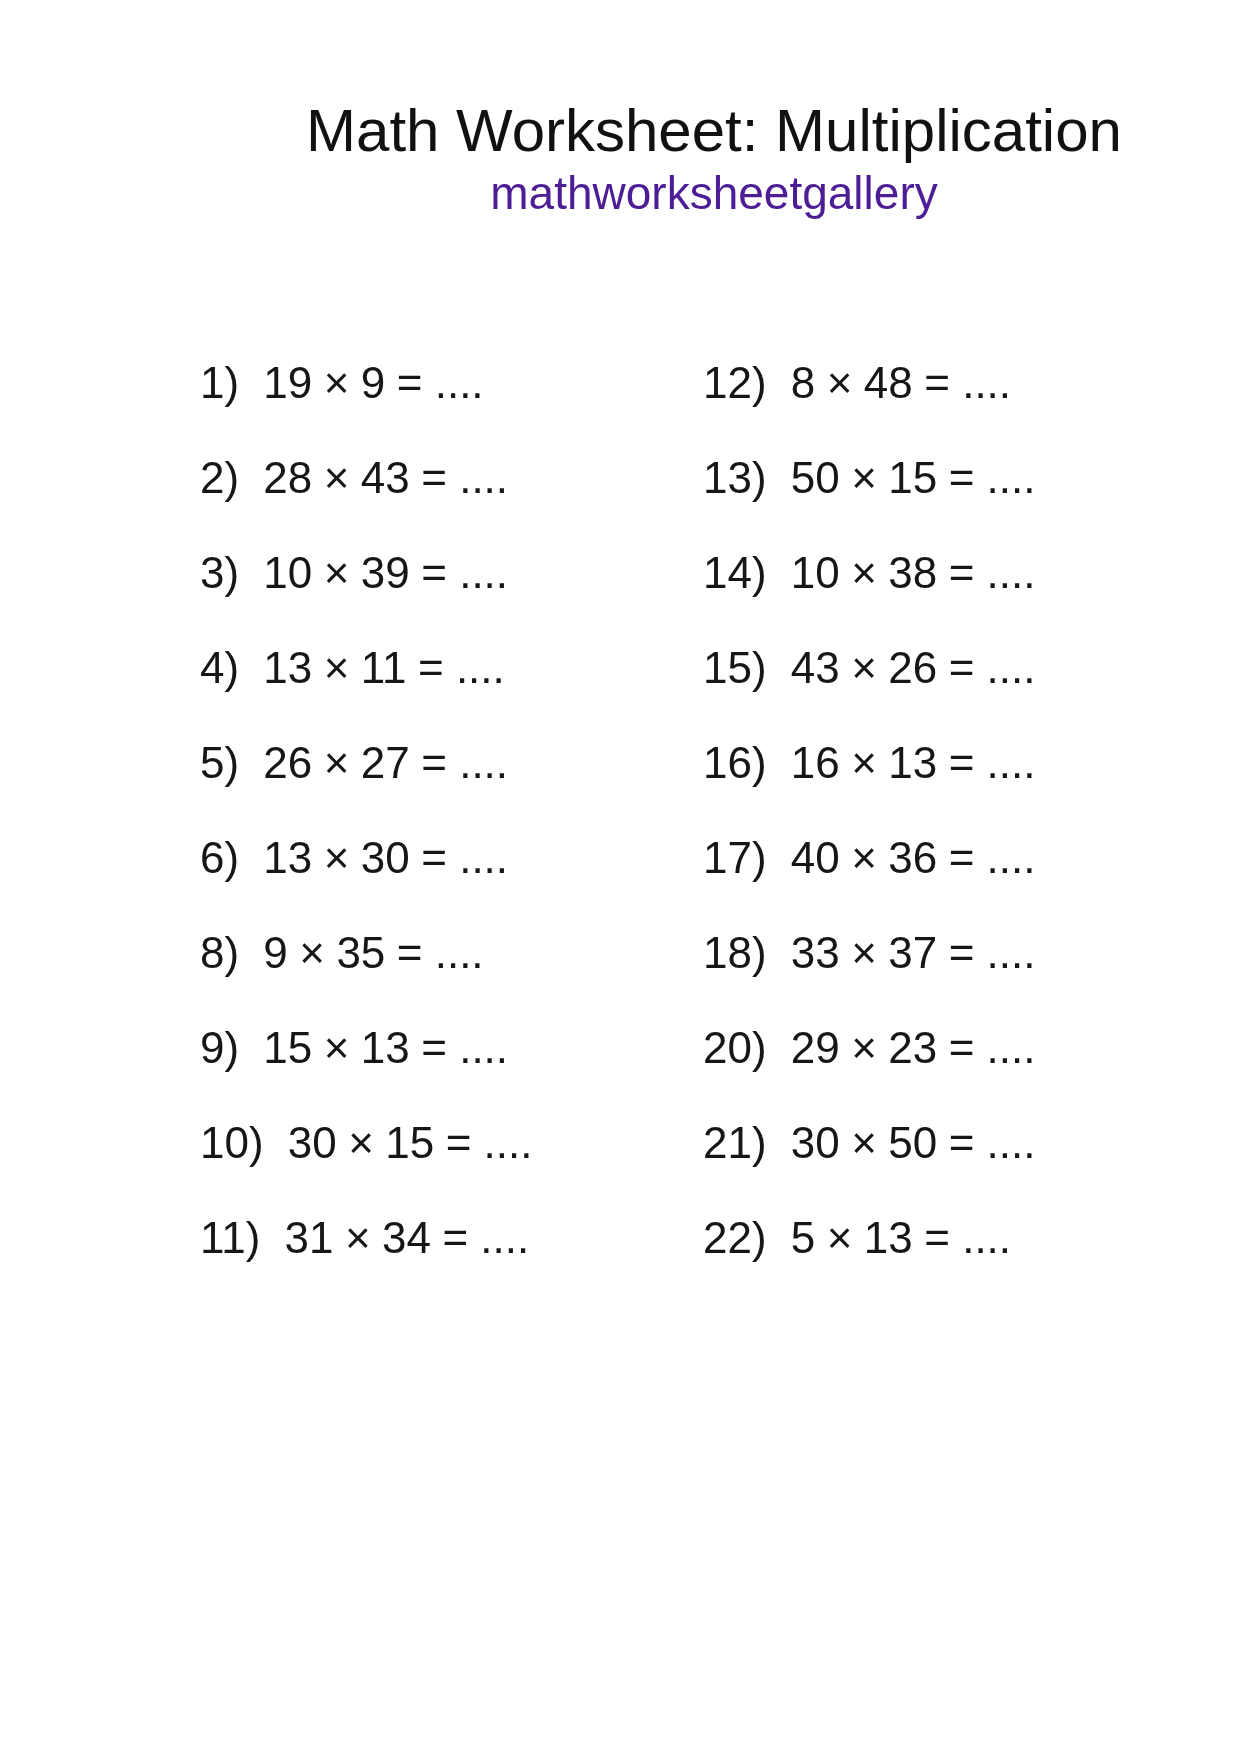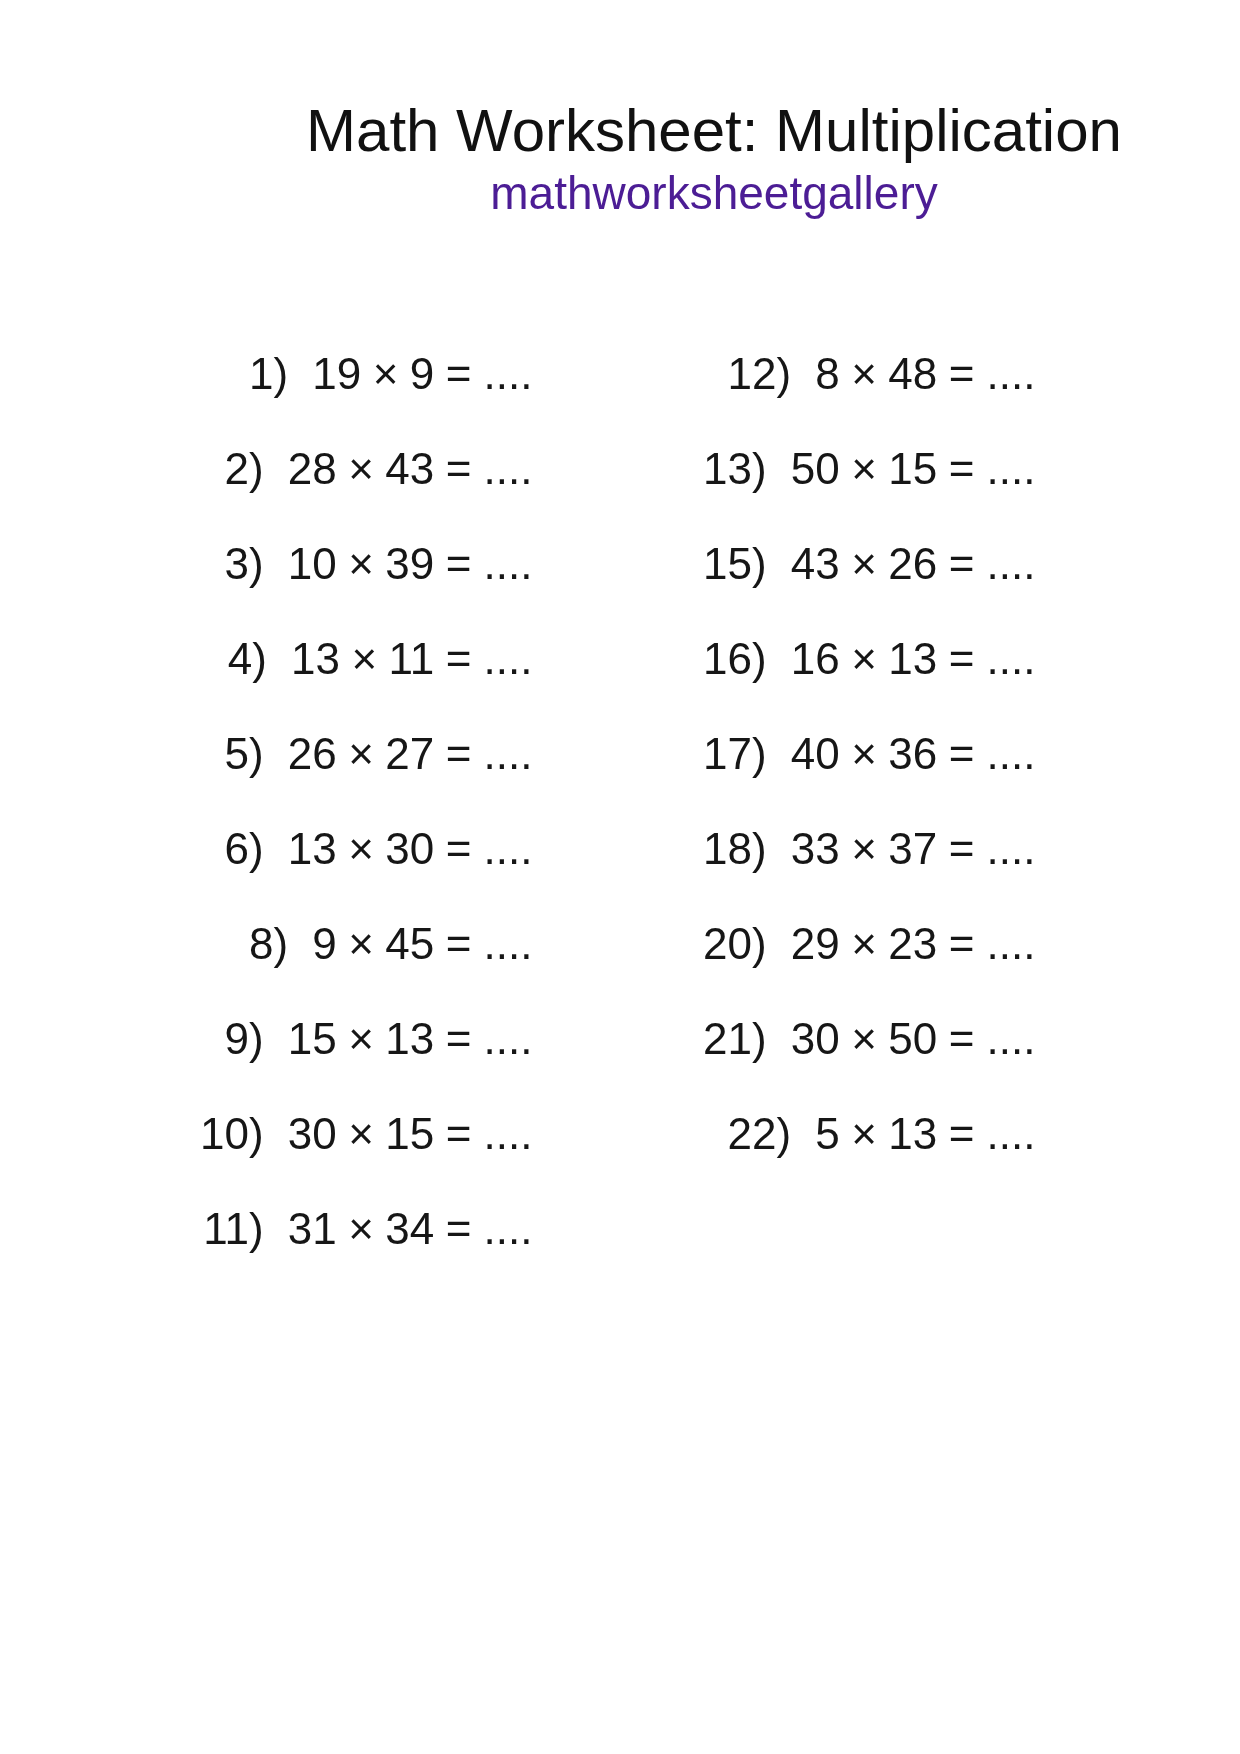--- a/index.html
+++ b/index.html
@@ -36,22 +36,21 @@
   .subtitle {
     margin: 2px 0 0 0;
     font-size: 46px;
     font-weight: 400;
     line-height: 1.15;
     color: #4c1d95;
     white-space: nowrap;
   }
   .problems-col {
     position: absolute;
-    top: 352px;
-    text-align: right;
+    top: 361px;
   }
   .col-left  { left: 200px; }
   .col-right { left: 703px; }
   .problem-row {
     font-size: 44px;
     line-height: 44px;
     color: #161616;
     margin-bottom: 51px;
     white-space: nowrap;
   }
@@ -69,29 +68,30 @@
     <div class="subtitle">mathworksheetgallery</div>
   </div>
 
   <div class="problems-col col-left">
     <div class="problem-row"><span class="pnum">1)</span><span class="pa">19</span><span class="ptimes">×</span><span class="pb">9</span><span class="pblank">= ....</span></div>
     <div class="problem-row"><span class="pnum">2)</span><span class="pa">28</span><span class="ptimes">×</span><span class="pb">43</span><span class="pblank">= ....</span></div>
     <div class="problem-row"><span class="pnum">3)</span><span class="pa">10</span><span class="ptimes">×</span><span class="pb">39</span><span class="pblank">= ....</span></div>
     <div class="problem-row"><span class="pnum">4)</span><span class="pa">13</span><span class="ptimes">×</span><span class="pb">11</span><span class="pblank">= ....</span></div>
     <div class="problem-row"><span class="pnum">5)</span><span class="pa">26</span><span class="ptimes">×</span><span class="pb">27</span><span class="pblank">= ....</span></div>
     <div class="problem-row"><span class="pnum">6)</span><span class="pa">13</span><span class="ptimes">×</span><span class="pb">30</span><span class="pblank">= ....</span></div>
-    <div class="problem-row"><span class="pnum">8)</span><span class="pa">9</span><span class="ptimes">×</span><span class="pb">45</span><span class="pblank">= ....</span></div>
+    <div class="problem-row"><span class="pnum">8)</span><span class="pa">9</span><span class="ptimes">×</span><span class="pb">35</span><span class="pblank">= ....</span></div>
     <div class="problem-row"><span class="pnum">9)</span><span class="pa">15</span><span class="ptimes">×</span><span class="pb">13</span><span class="pblank">= ....</span></div>
     <div class="problem-row"><span class="pnum">10)</span><span class="pa">30</span><span class="ptimes">×</span><span class="pb">15</span><span class="pblank">= ....</span></div>
     <div class="problem-row"><span class="pnum">11)</span><span class="pa">31</span><span class="ptimes">×</span><span class="pb">34</span><span class="pblank">= ....</span></div>
   </div>
 
   <div class="problems-col col-right">
     <div class="problem-row"><span class="pnum">12)</span><span class="pa">8</span><span class="ptimes">×</span><span class="pb">48</span><span class="pblank">= ....</span></div>
     <div class="problem-row"><span class="pnum">13)</span><span class="pa">50</span><span class="ptimes">×</span><span class="pb">15</span><span class="pblank">= ....</span></div>
+    <div class="problem-row"><span class="pnum">14)</span><span class="pa">10</span><span class="ptimes">×</span><span class="pb">38</span><span class="pblank">= ....</span></div>
     <div class="problem-row"><span class="pnum">15)</span><span class="pa">43</span><span class="ptimes">×</span><span class="pb">26</span><span class="pblank">= ....</span></div>
     <div class="problem-row"><span class="pnum">16)</span><span class="pa">16</span><span class="ptimes">×</span><span class="pb">13</span><span class="pblank">= ....</span></div>
     <div class="problem-row"><span class="pnum">17)</span><span class="pa">40</span><span class="ptimes">×</span><span class="pb">36</span><span class="pblank">= ....</span></div>
     <div class="problem-row"><span class="pnum">18)</span><span class="pa">33</span><span class="ptimes">×</span><span class="pb">37</span><span class="pblank">= ....</span></div>
     <div class="problem-row"><span class="pnum">20)</span><span class="pa">29</span><span class="ptimes">×</span><span class="pb">23</span><span class="pblank">= ....</span></div>
     <div class="problem-row"><span class="pnum">21)</span><span class="pa">30</span><span class="ptimes">×</span><span class="pb">50</span><span class="pblank">= ....</span></div>
     <div class="problem-row"><span class="pnum">22)</span><span class="pa">5</span><span class="ptimes">×</span><span class="pb">13</span><span class="pblank">= ....</span></div>
   </div>
 
 </div>

